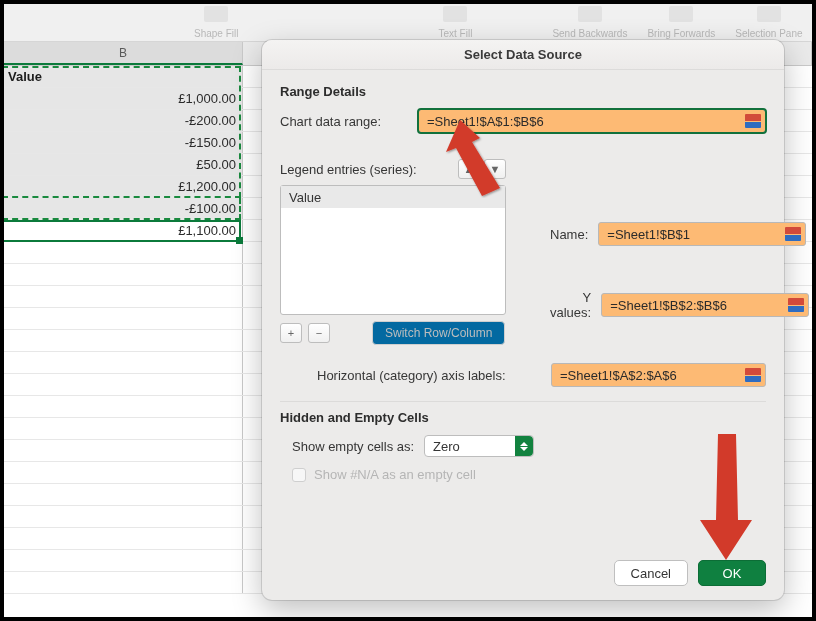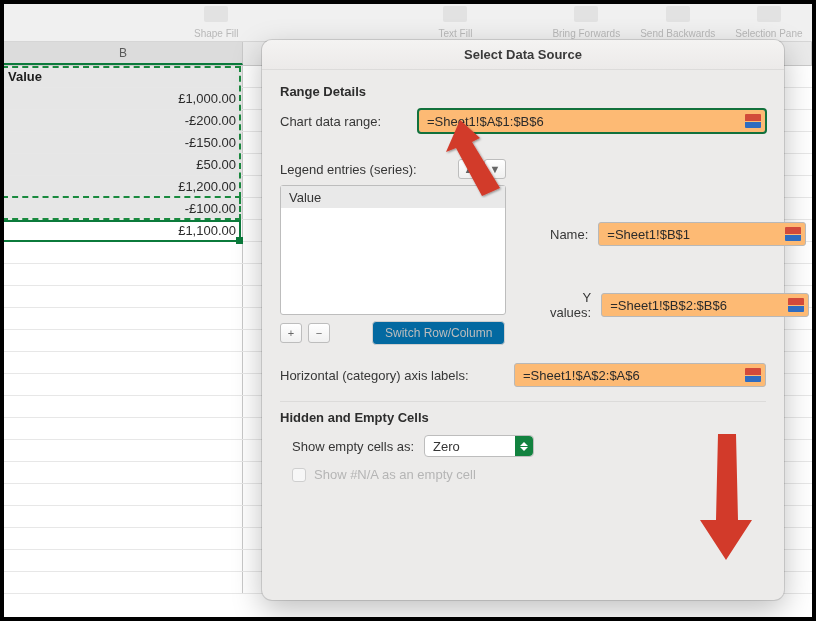--- a/index.html
+++ b/index.html
@@ -115,21 +115,21 @@
     margin-left:36px; height:24px; padding:0 12px;
     border:1px solid #cfcfcf; border-radius:4px; background:#0369a1;
     color:#bdbdbd; font-size:12px; cursor:default;
   }
 
   .right-fields {
     position:absolute; left:288px; top:182px; width:238px;
   }
   .right-fields .formrow .lab { width:70px; text-align:right;}
 
-  .axisrow { margin-top:18px; }
+  .axisrow { margin-top:18px;margin-left:37px; }
   .axisrow .lab { width:224px; }
 
   .hr { border-top:1px solid #dcdbda; margin: 14px 0 8px 0;}
 
   .show-empty { display:flex; align-items:center; gap:10px; margin-top:4px; padding-left:12px;}
   .selectwrap {
     position:relative; width:110px; height:22px; background:#fff;
     border:1px solid #bdbdbd; border-radius:4px; display:flex; align-items:center;
     padding-left:8px; font-size:13px;
   }
@@ -171,25 +171,25 @@
       <span>Shape Fill</span>
     </div>
   <div class="spacer"></div>
   <div class="ritem">
       <div class="ico"></div>
       <span>Text Fill</span>
     </div>
   <div style="flex:0 0 40px"></div>
   <div class="ritem">
       <div class="ico"></div>
-      <span>Bring Forwards</span>
+      <span>Send Backwards</span>
     </div>
   <div class="ritem">
       <div class="ico"></div>
-      <span>Send Backwards</span>
+      <span>Bring Forwards</span>
     </div>
   <div class="ritem">
       <div class="ico"></div>
       <span>Selection Pane</span>
     </div>
 </div>
 
 <div class="sheet">
   <div class="colhead">
     <div class="ch" style="width:239px;background:#dcdcdc;border-bottom:2px solid #0b7a3b">
@@ -368,20 +368,28 @@
     <div style="height:34px"></div>
     <div class="formrow">
       <div class="lab">Y values:</div>
       <div class="rangebox">
         <input value="=Sheet1!$B$2:$B$6" style="">
         <span class="pick-icon"></span>
       </div>
     </div>
   </div>
 
+  <div class="buttons">
+    <div class="btn">
+        <span>Cancel</span>
+      </div>
+    <div class="btn primary">
+        <span>OK</span>
+      </div>
+  </div>
 </div>
 
 <div class="arrow" style="left:418px; top:114px;">
   <svg width="90" height="80">
     <defs>
         <filter id="s">
           <feDropShadow dx="1" dy="1" stdDeviation="1" flood-opacity=".4"></feDropShadow>
         </filter>
       </defs>
     <polygon points="38,2 58,20 50,24 78,70 60,78 34,30 24,34" fill="#d23a2a" filter="url(#s)"></polygon>

